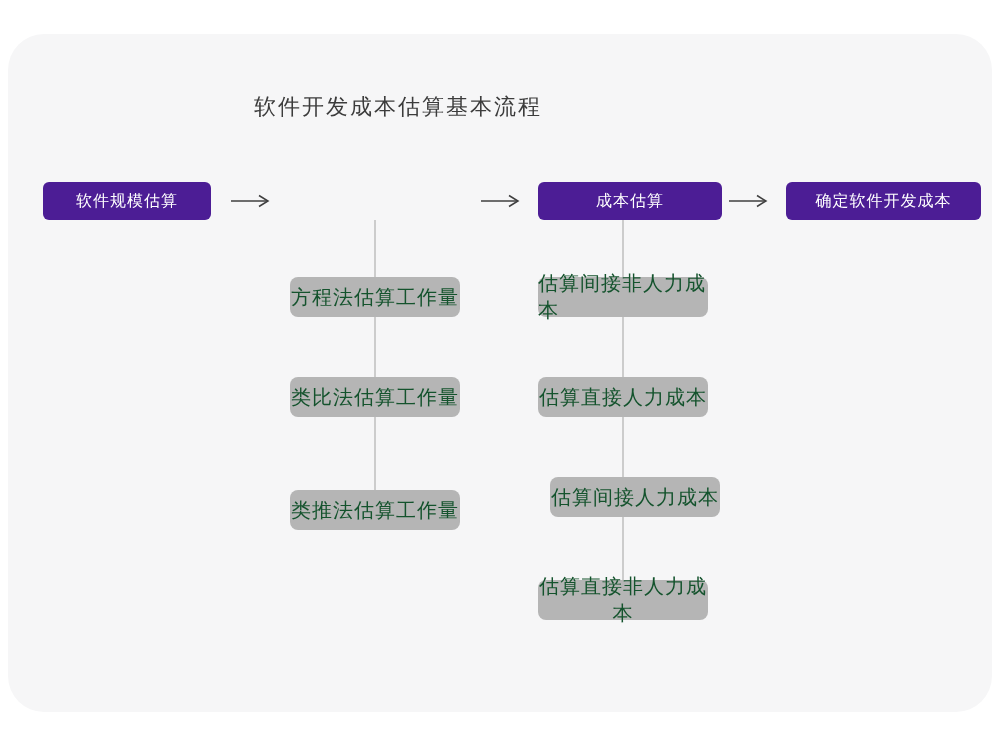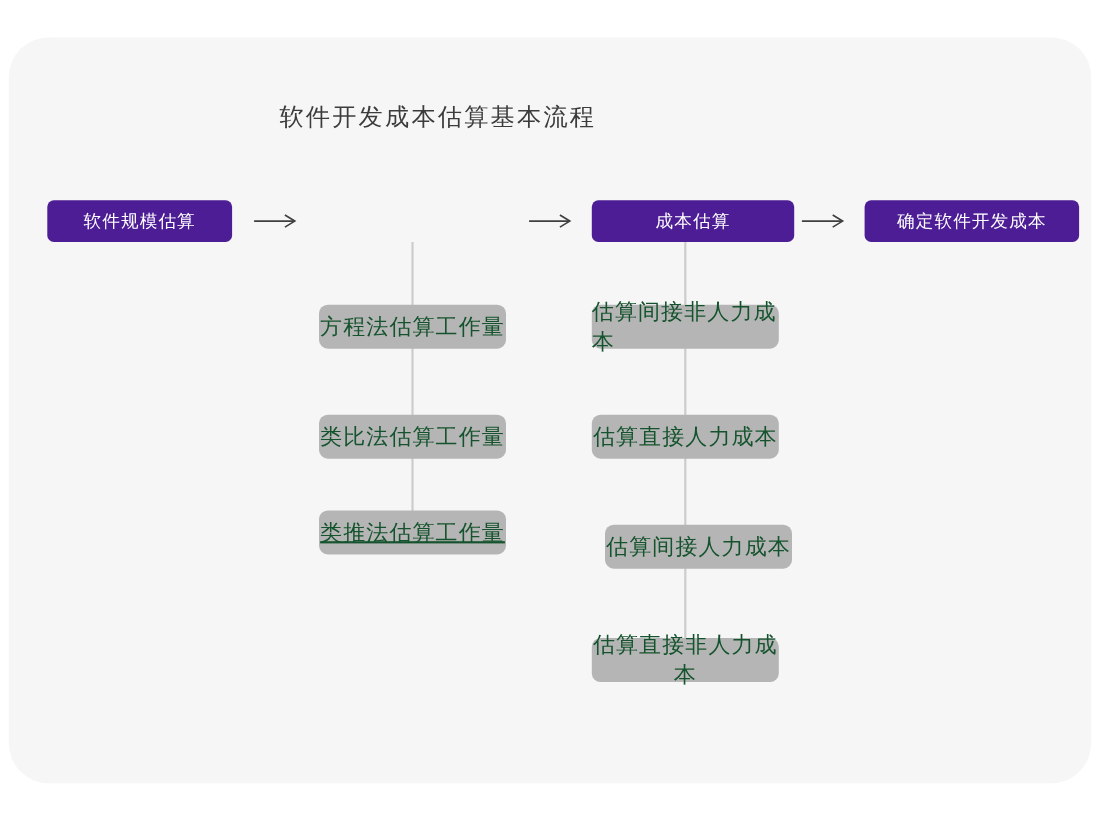--- a/index.html
+++ b/index.html
@@ -68,21 +68,21 @@
     color: #14532d;
     font-size: 20px;
     letter-spacing: 1px;
     display: flex;
     align-items: center;
     justify-content: center;
     z-index: 1;
   }
   .work-1 { left: 290px; top: 277px; }
   .work-2 { left: 290px; top: 377px; }
-  .work-3 { left: 290px; top: 464px; text-decoration: underline; }
+  .work-3 { left: 290px; top: 490px; }
   .cost-1 { left: 538px; top: 277px; }
   .cost-2 { left: 538px; top: 377px; }
   .cost-3 { left: 538px; top: 477px; margin-left: 12px; }
   .cost-4 { left: 538px; top: 580px; text-align: center; }
 </style>
 </head>
 <body>
 
 <div class="page">
   <div class="card"></div>

